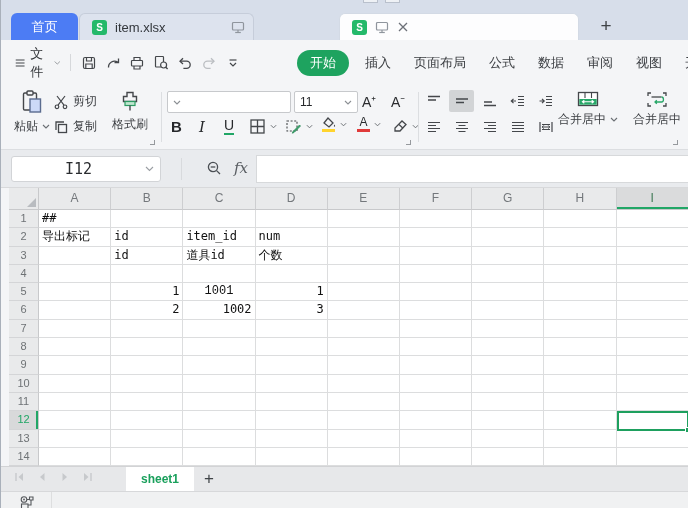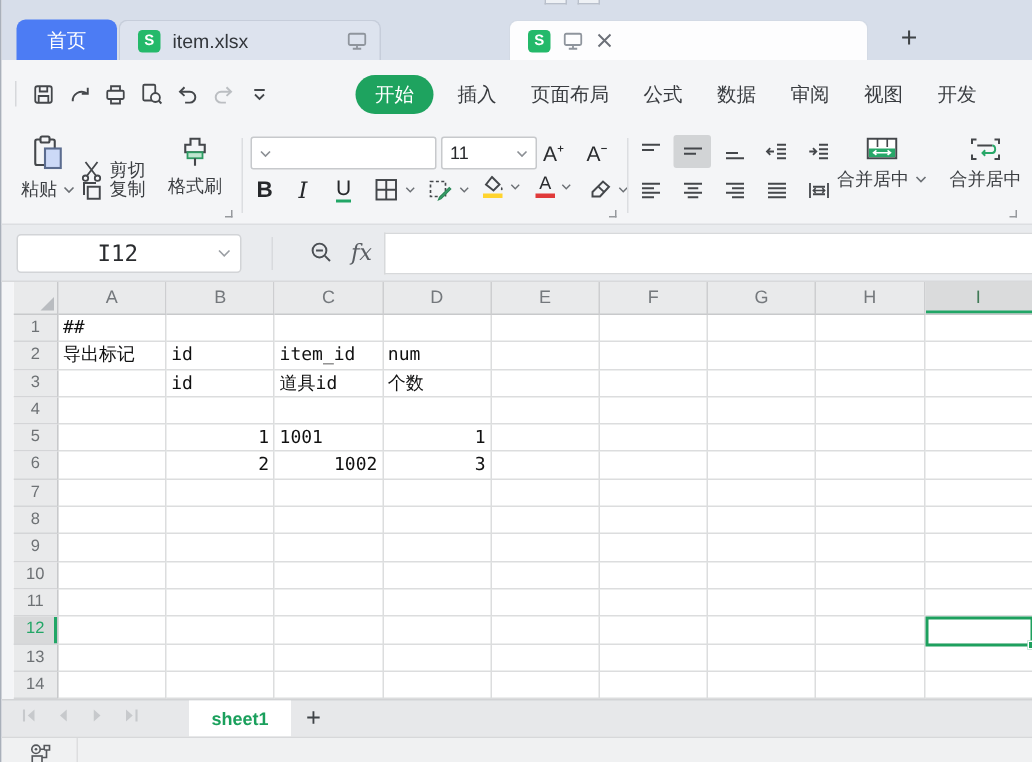--- a/index.html
+++ b/index.html
@@ -146,20 +146,29 @@
         <svg width="12" height="12" viewBox="0 0 12 12">
             <path d="M2 2l8 8M10 2l-8 8" stroke="#6c7078" stroke-width="1.3"></path>
           </svg>
       </span>
     </div>
 
     <div class="newtab">+</div>
   </div>
 
   <div class="menubar">
+    <div class="file-btn">
+      <svg width="14" height="12" viewBox="0 0 14 12">
+          <path d="M1 2h12M1 6h12M1 10h12" stroke="#43464a" stroke-width="1.4"></path>
+        </svg>
+      <span>文件</span>
+      <svg width="9" height="6" viewBox="0 0 9 6">
+          <path d="M1 1l3.5 3.5L8 1" fill="none" stroke="#8b8f94" stroke-width="1.2"></path>
+        </svg>
+    </div>
     <div class="vsep"></div>
     <div class="qat">
       <span class="ibtn">
         <svg width="16" height="16" viewBox="0 0 16 16">
             <rect x="2.5" y="2.5" width="11" height="11" rx="1.5" fill="none" stroke="#44474b" stroke-width="1.2"></rect>
             <path d="M5.5 2.5v3.5h5V2.5M4.8 13v-4h6.4v4" fill="none" stroke="#44474b" stroke-width="1.2"></path>
           </svg>
       </span>
       <span class="ibtn">
         <svg width="16" height="16" viewBox="0 0 16 16">
@@ -219,21 +228,21 @@
         <rect x="8" y="2" width="6" height="4" rx="1" fill="#f4f5f7" stroke="#44474b" stroke-width="1.4"></rect>
         <rect x="11" y="10" width="10.5" height="13" fill="#ccd9f7" stroke="#5b6c8f" stroke-width="1.4"></rect>
       </svg>
       <span class="rowbtn">
           <span class="rlabel">粘贴</span>
         <svg class="chev" width="8" height="5" viewBox="0 0 8 5">
             <path d="M1 1l3 3 3-3" fill="none" stroke="#6b6f74" stroke-width="1.1"></path>
           </svg>
       </span>
     </div>
-    <div class="rowbtn" style="position:absolute; left:52px; top:20px;">
+    <div class="rowbtn" style="position:absolute; left:52px; top:8px;">
       <svg width="16" height="16" viewBox="0 0 16 16">
         <path d="M4 2l7 9.2M12 2L5 11.2" stroke="#44474b" stroke-width="1.2" fill="none"></path>
         <circle cx="4" cy="12.8" r="1.8" fill="none" stroke="#44474b" stroke-width="1.2"></circle>
         <circle cx="12" cy="12.8" r="1.8" fill="none" stroke="#44474b" stroke-width="1.2"></circle>
       </svg>
       <span class="rlabel">剪切</span>
     </div>
     <div class="rowbtn" style="position:absolute; left:52px; top:33px;">
       <svg width="16" height="16" viewBox="0 0 16 16">
         <path d="M3 11V3h8" fill="none" stroke="#44474b" stroke-width="1.3"></path>
@@ -492,21 +501,21 @@
           <div class="cell" style="width: 72.2px;"></div>
           <div class="cell" style="width: 72.2px;"></div>
           <div class="cell" style="width: 72.2px;"></div>
           <div class="cell" style="width: 72.2px;"></div>
           <div class="cell" style="width: 72.2px;"></div>
         </div>
         <div class="grid-row" style="height: 18.3px;">
           <div class="row-h">5</div>
           <div class="cell" style="width: 72.2px;"></div>
           <div class="cell" style="width: 72.2px; text-align: right;">1</div>
-          <div class="cell" style="width: 72.2px; text-align: left;">1001</div>
+          <div class="cell" style="width: 72.2px; text-align: center; font-family: Liberation Mono, monospace;">1001</div>
           <div class="cell" style="width: 72.2px; text-align: right;">1</div>
           <div class="cell" style="width: 72.2px;"></div>
           <div class="cell" style="width: 72.2px;"></div>
           <div class="cell" style="width: 72.2px;"></div>
           <div class="cell" style="width: 72.2px;"></div>
           <div class="cell" style="width: 72.2px;"></div>
         </div>
         <div class="grid-row" style="height: 18.3px;">
           <div class="row-h">6</div>
           <div class="cell" style="width: 72.2px;"></div>

